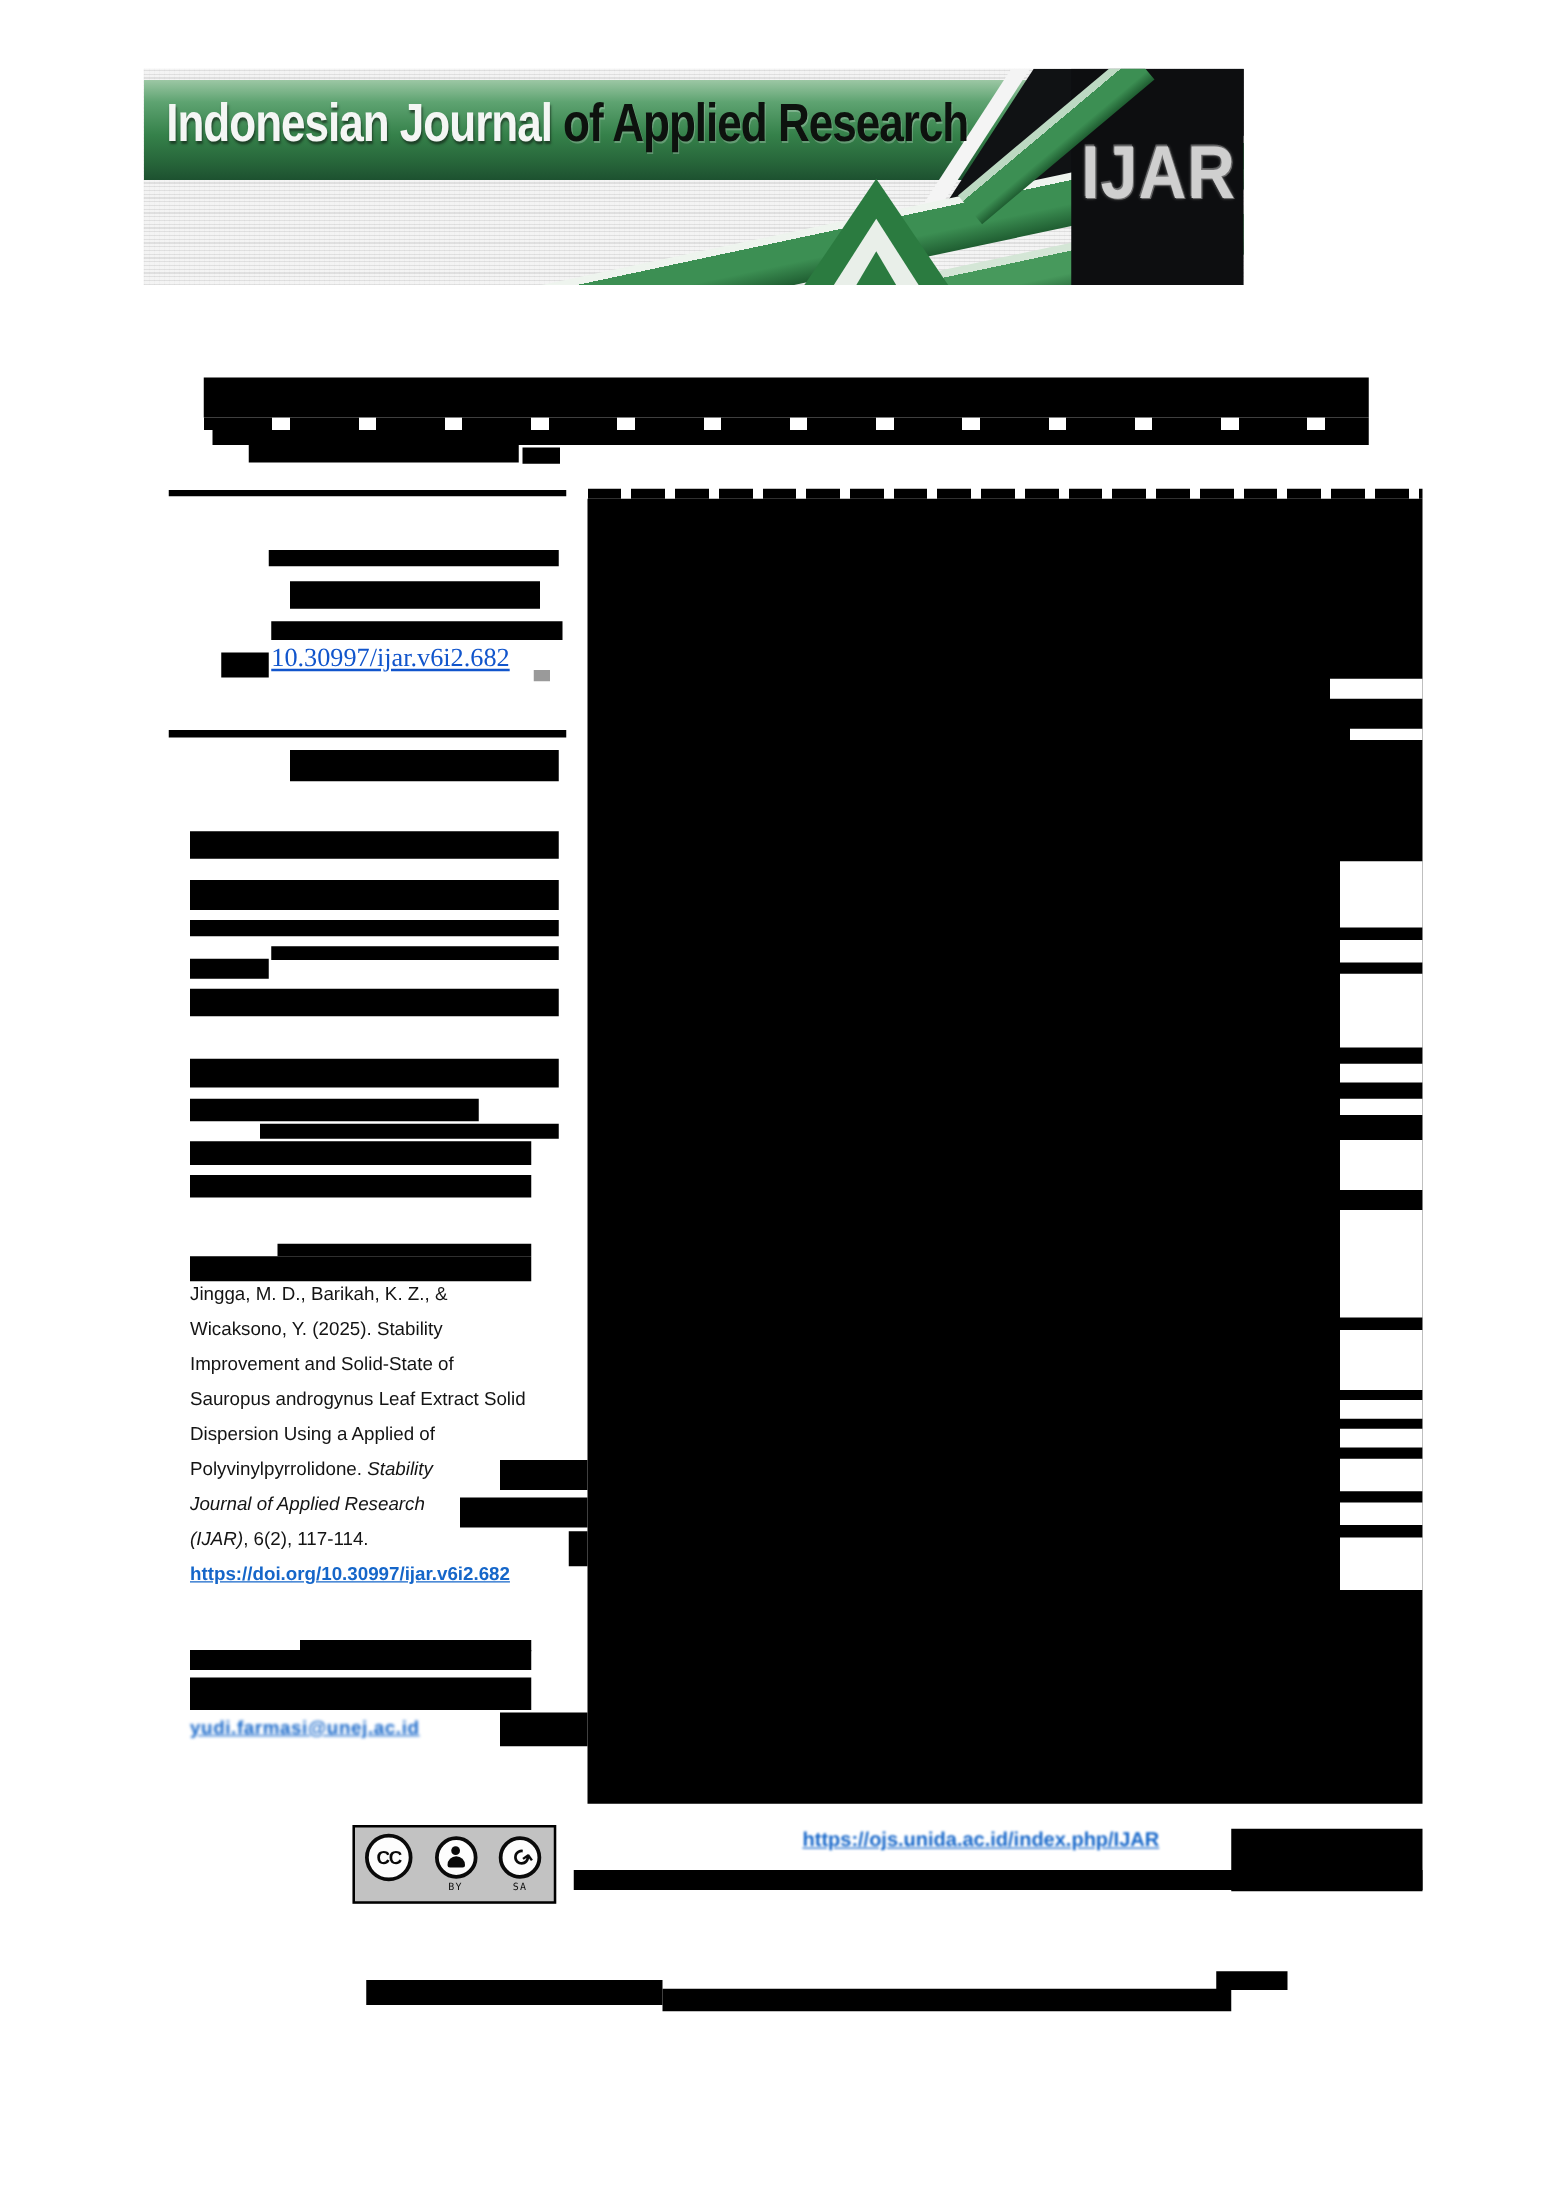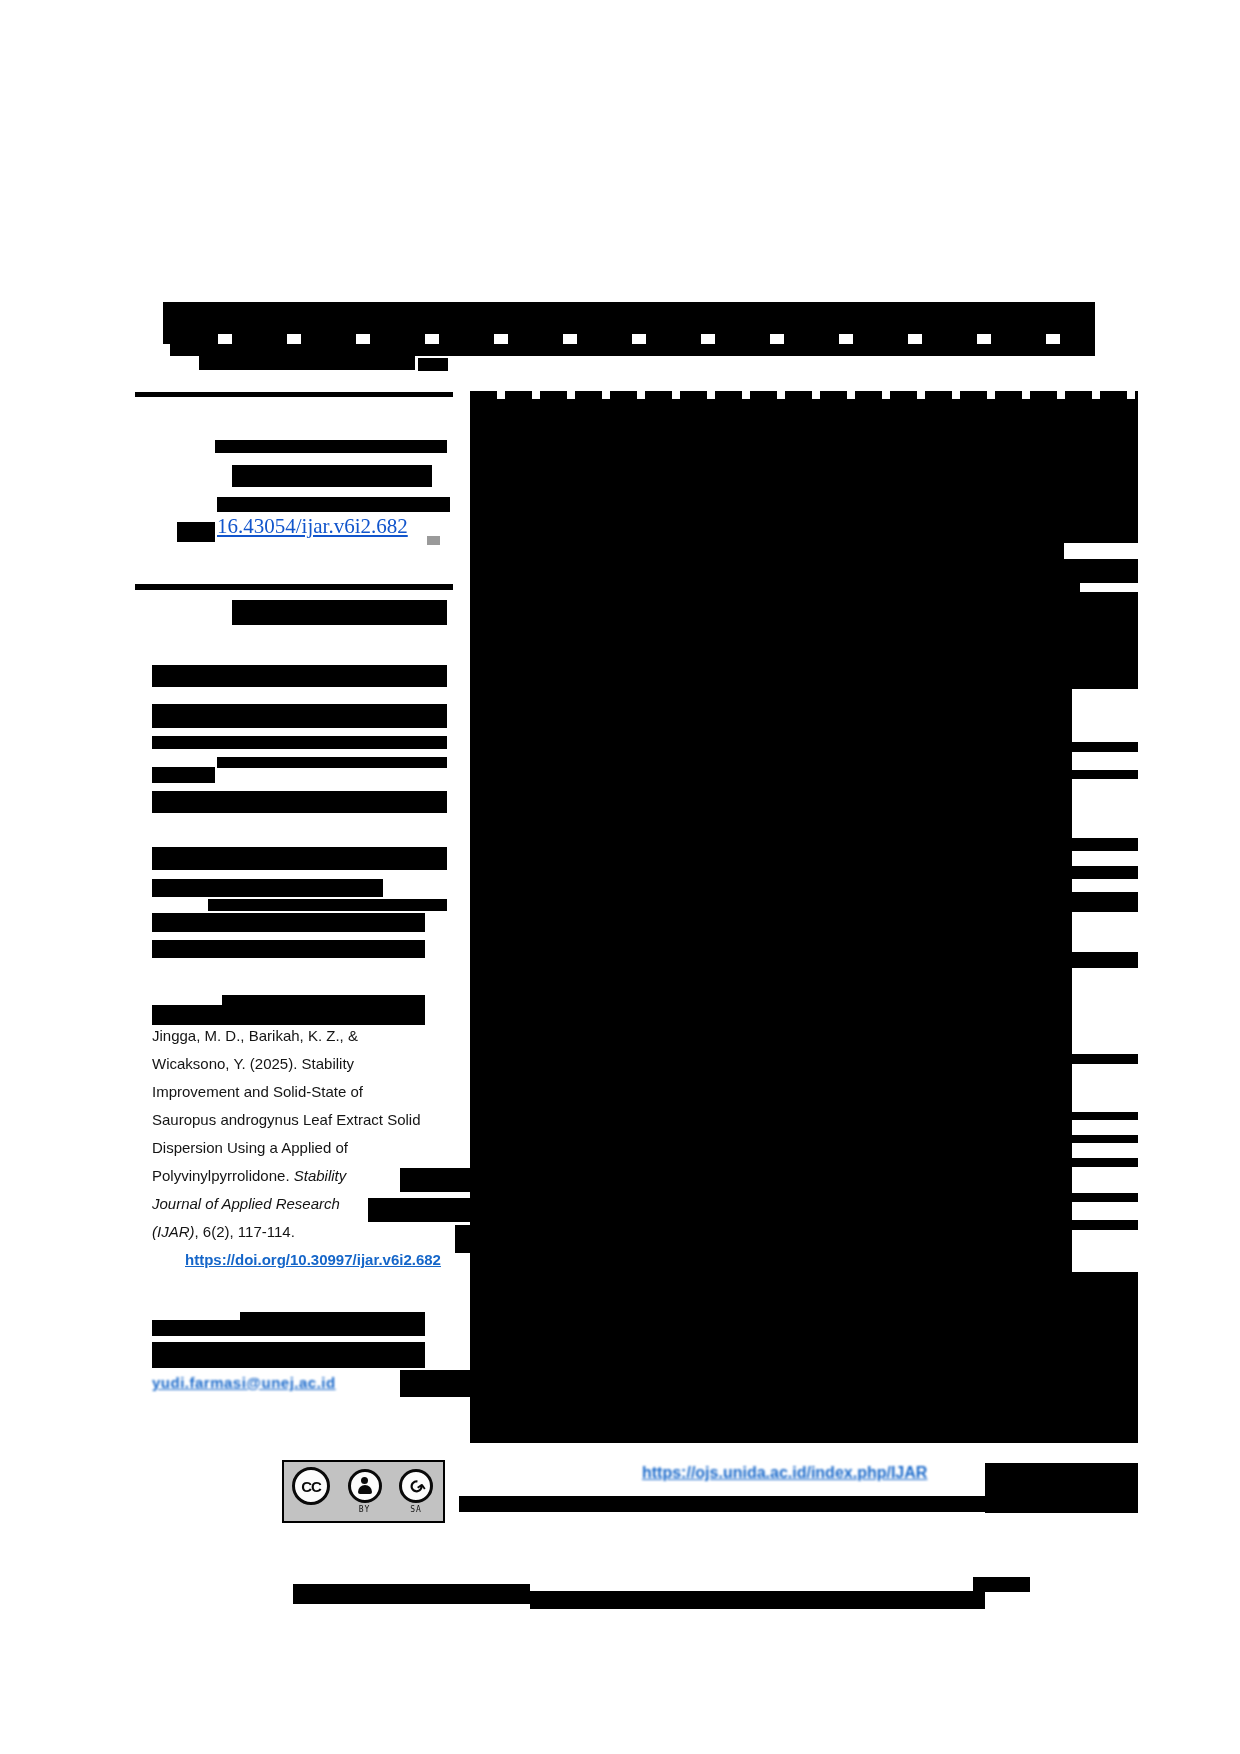--- a/index.html
+++ b/index.html
@@ -56,21 +56,21 @@
 
   
   .doi-link{position:absolute;left:217px;top:514px;font-family:"Liberation Serif",serif;
           font-size:21px;color:#1155cc;text-decoration:underline;white-space:nowrap;}
   .citation{position:absolute;left:152px;top:1022px;width:315px;font-size:15px;color:#141414;}
   .cite-line{height:28px;line-height:28px;white-space:nowrap;overflow:visible;}
   .cite-it{font-style:italic;}
   .cite-link,
   .email-link,
   .journal-link{color:#1566c9;font-weight:bold;text-decoration:underline;white-space:nowrap;}
-  .cite-link{filter:blur(.5px);margin-left:33px;}
+  .cite-link{filter:blur(.5px);}
   .email-link{position:absolute;left:152px;top:1374px;font-size:15px;filter:blur(1.2px);letter-spacing:.5px;}
   .journal-link{position:absolute;left:642px;top:1464px;font-size:16px;filter:blur(1px);}
 
   
   .cc-badge{position:absolute;left:282px;top:1460px;width:163px;height:63px;background:#c2c2c2;
           border:2px solid #000;box-sizing:border-box;display:flex;align-items:flex-start;
           justify-content:space-between;padding:5px 10px 2px 8px;}
   .cc-item{display:flex;flex-direction:column;align-items:center;}
   .cc-circle{width:38px;height:38px;border-radius:50%;border:3px solid #0a0a0a;background:#fdfdfd;
           box-sizing:border-box;display:flex;align-items:center;justify-content:center;
@@ -81,20 +81,35 @@
   .person{position:relative;width:14px;height:18px;}
   .person-head{position:absolute;left:3.5px;top:0;width:7px;height:7px;border-radius:50%;background:#0a0a0a;}
   .person-body{position:absolute;left:0;top:8px;width:14px;height:9px;border-radius:7px 7px 2px 2px;background:#0a0a0a;}
   .sa-glyph{font-size:19px;font-weight:bold;transform:rotate(55deg);font-family:"DejaVu Sans",sans-serif;}
 </style>
 </head>
 <body>
 
 <div class="page">
 
+  <div class="banner">
+    <div class="banner-greenbar"></div>
+    <div class="banner-darkwedge"></div>
+    <div class="banner-stripe"></div>
+    <div class="ribbon1"></div>
+    <div class="ribbon2"></div>
+    <div class="peak-outer"></div>
+    <div class="peak-mid"></div>
+    <div class="peak-inner"></div>
+    <div class="banner-panel">
+      <div class="panel-ribbon"></div>
+    </div>
+    <div class="banner-logo">IJAR</div>
+    <div class="banner-title"><span class="bt-left">Indonesian Journal</span><span class="bt-right"> of Applied Research</span></div>
+  </div>
 
   <div class="wordgap-row"></div>
   <div class="rule-solid"></div>
   <div class="rule-dashed"></div>
 
   <div class="mass" id="mass">
       <div class="rgap" style="left: 594px; top: 144px; width: 74px; height: 16px;"></div>
       <div class="rgap" style="left: 610px; top: 184px; width: 58px; height: 9px;"></div>
       <div class="rgap" style="left: 602px; top: 290px; width: 66px; height: 53px;"></div>
       <div class="rgap" style="left: 602px; top: 353px; width: 66px; height: 18px;"></div>
@@ -104,21 +119,21 @@
       <div class="rgap" style="left: 602px; top: 513px; width: 66px; height: 40px;"></div>
       <div class="rgap" style="left: 602px; top: 569px; width: 66px; height: 86px;"></div>
       <div class="rgap" style="left: 602px; top: 665px; width: 66px; height: 48px;"></div>
       <div class="rgap" style="left: 602px; top: 721px; width: 66px; height: 15px;"></div>
       <div class="rgap" style="left: 602px; top: 744px; width: 66px; height: 15px;"></div>
       <div class="rgap" style="left: 602px; top: 768px; width: 66px; height: 26px;"></div>
       <div class="rgap" style="left: 602px; top: 803px; width: 66px; height: 18px;"></div>
       <div class="rgap" style="left: 602px; top: 831px; width: 66px; height: 42px;"></div>
     </div>
 
-  <a class="doi-link" href="#">16.43054/ijar.v6i2.682</a>
+  <a class="doi-link" href="#">10.30997/ijar.v6i2.682</a>
   <div class="doi-graymark"></div>
 
   <div class="citation">
     <div class="cite-line"><span>Jingga, M. D., Barikah, K. Z., &amp;</span></div>
     <div class="cite-line"><span>Wicaksono, Y. (2025). Stability</span></div>
     <div class="cite-line"><span>Improvement and Solid-State of</span></div>
     <div class="cite-line"><span>Sauropus androgynus Leaf Extract Solid</span></div>
     <div class="cite-line"><span>Dispersion Using a Applied of</span></div>
     <div class="cite-line"><span>Polyvinylpyrrolidone. </span><span class="cite-it">Stability</span></div>
     <div class="cite-line"><span class="cite-it">Journal of Applied Research</span></div>

